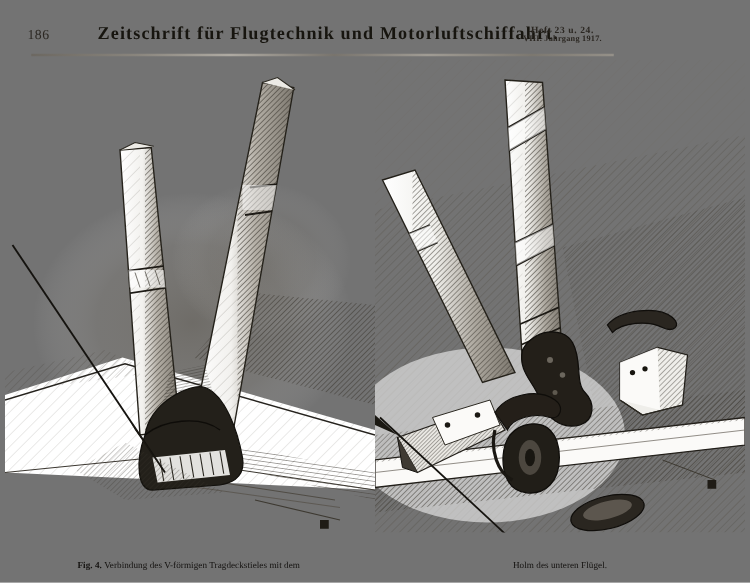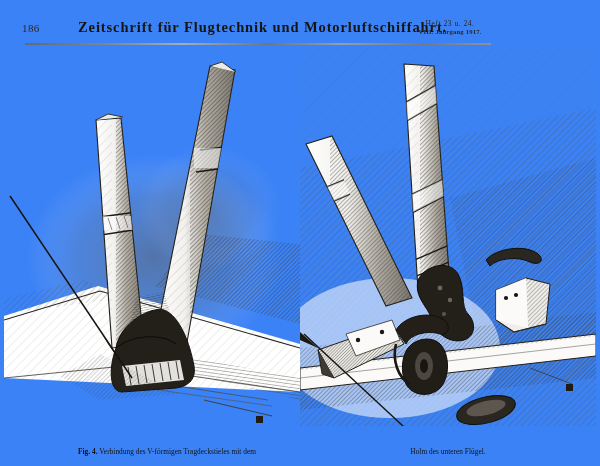--- a/index.html
+++ b/index.html
@@ -3,59 +3,59 @@
 <meta charset="utf-8">
 <style>
   html,body{margin:0;padding:0;}
   body{
     width:600px;height:466px;overflow:hidden;
     background:#ffffff;
     font-family:"Liberation Serif", serif;
     color:#1c1a17;
     position:relative;
   }
-  .page{position:absolute;inset:0;background:#3b82f6;}
+  .page{position:absolute;inset:0;background:#737373;}
 
   
   .masthead{position:absolute;left:0;top:16px;width:600px;height:30px;}
   .folio{
     position:absolute;left:22px;top:22px;
     font-size:11px;letter-spacing:.4px;color:#2b2722;
   }
   .journal-title{
     position:absolute;left:78px;top:19px;width:320px;
     text-align:center;font-size:14.5px;font-weight:700;
     letter-spacing:.9px;color:#17150f;white-space:nowrap;
   }
   .issue{
     position:absolute;left:398px;top:19px;width:104px;
     text-align:center;color:#2b2722;line-height:1.25;
   }
-  .issue .l1{font-size:7.6px;font-weight:400;letter-spacing:.5px;}
+  .issue .l1{font-size:7.6px;font-weight:700;letter-spacing:.5px;}
   .issue .l2{font-size:6.6px;font-weight:700;letter-spacing:.2px;}
   .rule{
     position:absolute;left:25px;top:43px;width:466px;height:2px;
     background:linear-gradient(90deg,#6b665e 0%,#8d887f 18%,#b9b4ab 34%,
       #79746c 52%,#a8a39a 68%,#7d786f 86%,#9b968d 100%);
     opacity:.85;
   }
 
   
   .plate{position:absolute;top:48px;height:378px;}
   #plate-left{left:4px;width:296px;}
   #plate-right{left:300px;width:296px;}
   .plate svg{display:block;width:100%;height:100%;}
 
   
   .caption{
     position:absolute;bottom:8px;
     font-size:7.3px;line-height:1.5;text-align:center;
     color:#141210;letter-spacing:.05px;
   }
-  #caption-left{left:22px;width:290px;margin-top:12px;}
+  #caption-left{left:6px;width:290px;margin-top:12px;}
   #caption-right{left:300px;width:296px;}
   .caption b{font-weight:700;}
   .cap-line{display:block;}
 </style>
 </head>
 <body>
 
 <div class="page">
 
   <div class="masthead"></div>

